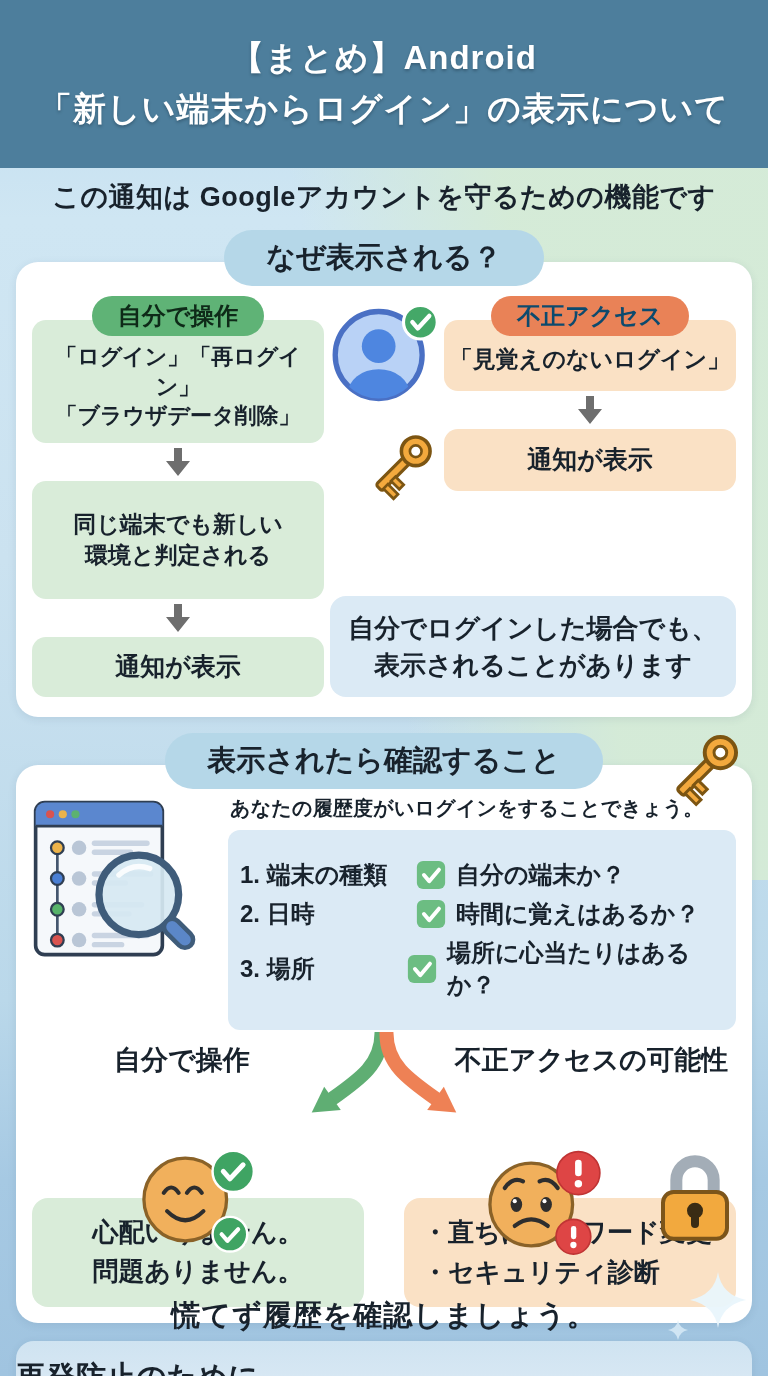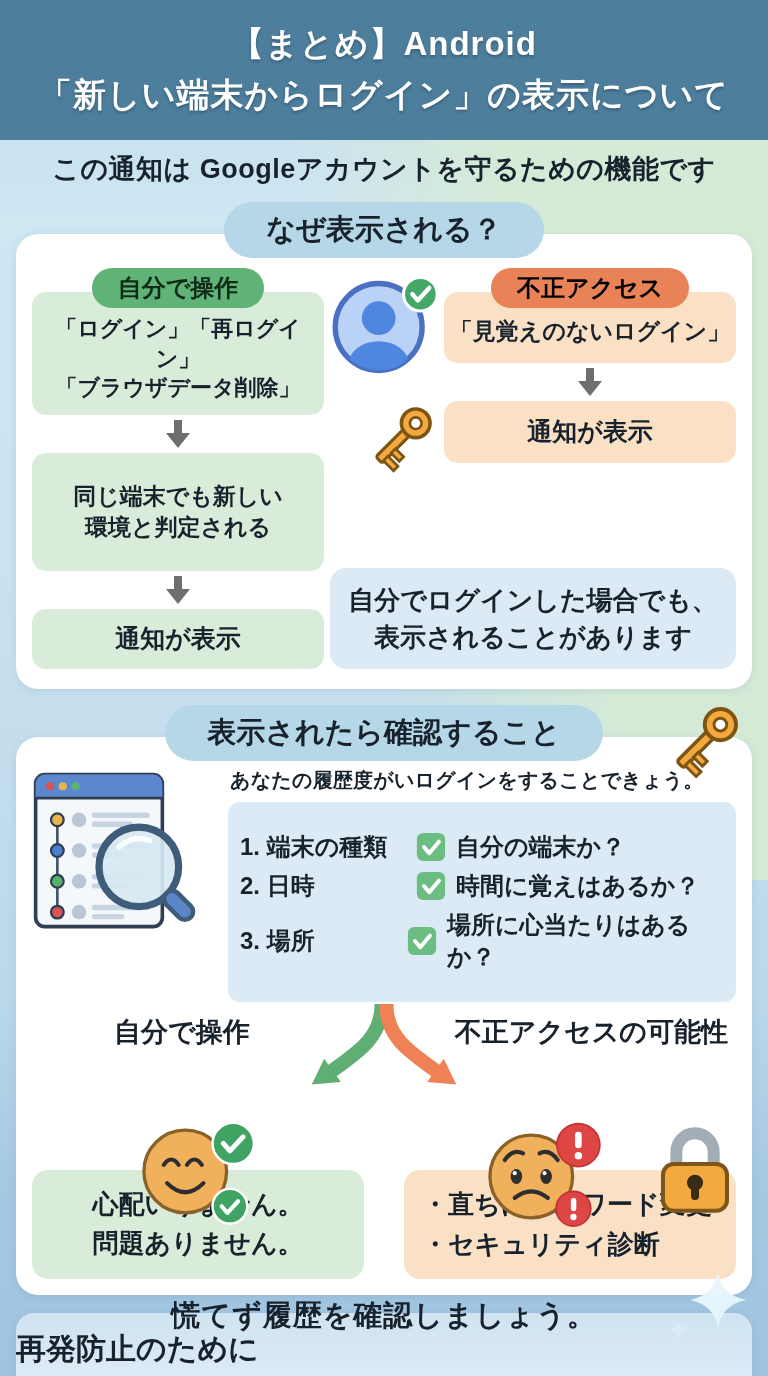--- a/index.html
+++ b/index.html
@@ -18,38 +18,38 @@
     color:var(--text-dark,#18222c);
     background-image:
       linear-gradient(78deg, rgba(215,235,215,0) 46%, rgba(213,235,214,0.95) 68%),
       linear-gradient(to bottom,#bedcee 0px,#cfe6f3 220px,#cbe2f0 560px,#bad8ea 1000px,#a6c9e3 1180px,#a0c4e0 1376px);
     background-size:100% 880px,100% 100%;
     background-repeat:no-repeat,no-repeat;
   }
   .pre{white-space:pre-line;}
 
   
-  .hdr{height:140px; background:var(--header-bg,#4d7e9c); color:#fff;
+  .hdr{height:168px; background:var(--header-bg,#4d7e9c); color:#fff;
     display:flex; flex-direction:column; align-items:center; justify-content:center; gap:6px;}
   .hdr-line{font-size:33px; font-weight:800; letter-spacing:1px;
     text-shadow:0 2px 3px rgba(20,40,55,.35);}
   .subtitle{height:58px; display:flex; align-items:center; justify-content:center;
     font-size:27px; font-weight:800; letter-spacing:.5px;}
 
   
   .sec{margin:4px 16px 0; position:relative;}
   .pill{width:fit-content; margin:0 auto -24px; position:relative; z-index:3;
     background:var(--pill-bg,#b5d7e8); border-radius:30px; padding:8px 42px;
     font-size:29px; font-weight:800; text-align:center;}
   .card{background:var(--card-bg,#fff); border-radius:22px;
     box-shadow:0 2px 8px rgba(40,70,100,.10);}
   .badge{width:fit-content; margin:0 auto -16px; position:relative; z-index:2;
     border-radius:22px; padding:4px 26px; font-size:24px; font-weight:800;}
   .badge-green{background:var(--green-badge-bg,#5fb376); color:#0e2a18;}
-  .badge-orange{background:var(--orange-badge-bg,#e98257); color:#000000;}
+  .badge-orange{background:var(--orange-badge-bg,#e98257); color:#0c4a6e;}
   .box{border-radius:14px; text-align:center; font-weight:800; line-height:1.35;}
   .box-green{background:var(--green-box-bg,#d9ecd9);}
   .box-orange{background:var(--orange-box-bg,#fae1c5);}
   .box-blue{background:var(--blue-box-bg,#dbeaf5);}
   .darr{display:block; margin:5px auto; width:26px; height:28px;}
 
   
   .s1-card{padding:34px 16px 20px;}
   .s1-grid{display:grid; grid-template-columns:292px 120px 1fr;}
   .s1-left{grid-row:1/3; grid-column:1; display:flex; flex-direction:column;}

